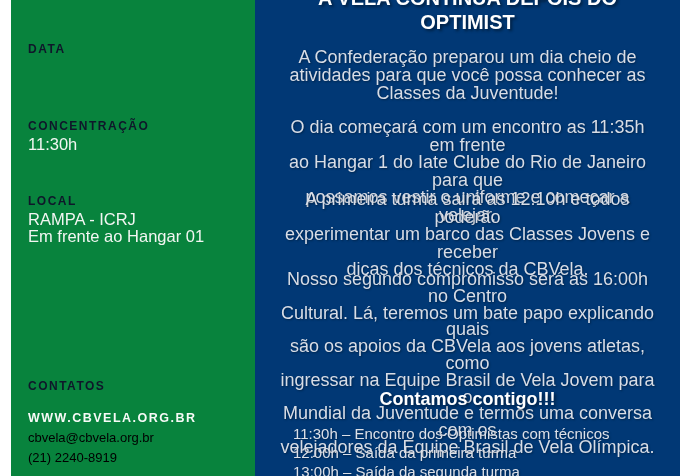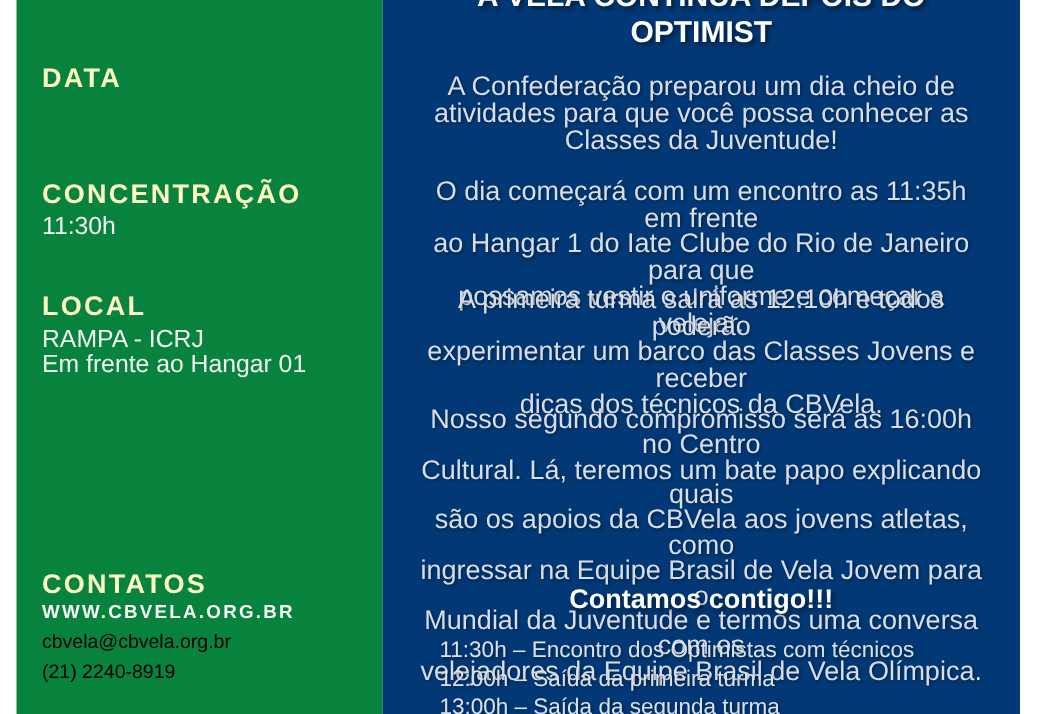--- a/index.html
+++ b/index.html
@@ -19,23 +19,23 @@
   
   .sidebar {
     position: absolute;
     left: 11px; top: 0;
     width: 244px; height: 476px;
     background: #08833D;
   }
   .sb-block { position: absolute; left: 17px; right: 8px; }
   .sb-label {
     font-weight: bold;
-    font-size: 18px;
+    font-size: 12px;
     letter-spacing: 1.5px;
-    color: #fef9c3;
+    color: #0f172a;
   }
   .sb-value {
     font-size: 16.5px;
     line-height: 17px;
     color: #F2F6F2;
     margin-top: 3px;
   }
   .sb-contact-site {
     font-weight: bold;
     font-size: 12.5px;
@@ -118,21 +118,21 @@
       <div class="sb-label">LOCAL</div>
       <div class="sb-value multiline">RAMPA - ICRJ
 Em frente ao Hangar 01</div>
     </div>
 
     <div class="sb-block" style="top:284px">
     </div>
 
     <div class="sb-block" style="top:379px">
       <div class="sb-label">CONTATOS</div>
-      <div class="sb-contact-site" style="margin-top:1px">WWW.CBVELA.ORG.BR</div>
+      <div class="sb-contact-site" style="margin-top:18px">WWW.CBVELA.ORG.BR</div>
       <div class="sb-contact-line">cbvela@cbvela.org.br</div>
       <div class="sb-contact-line">(21) 2240-8919</div>
     </div>
 
   </div>
 
   <div class="main">
 
     <h1 class="title multiline">A VELA CONTINUA DEPOIS DO
 OPTIMIST</h1>

